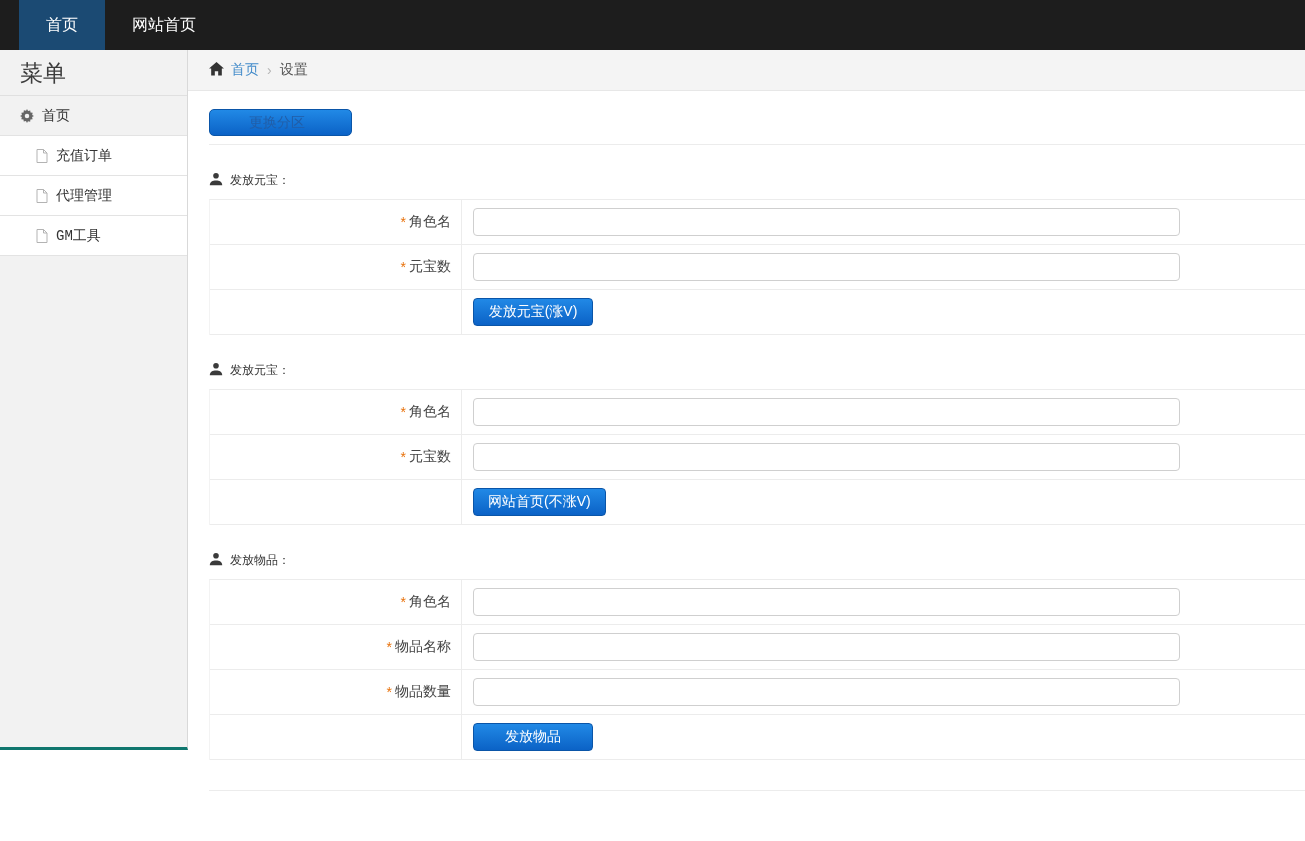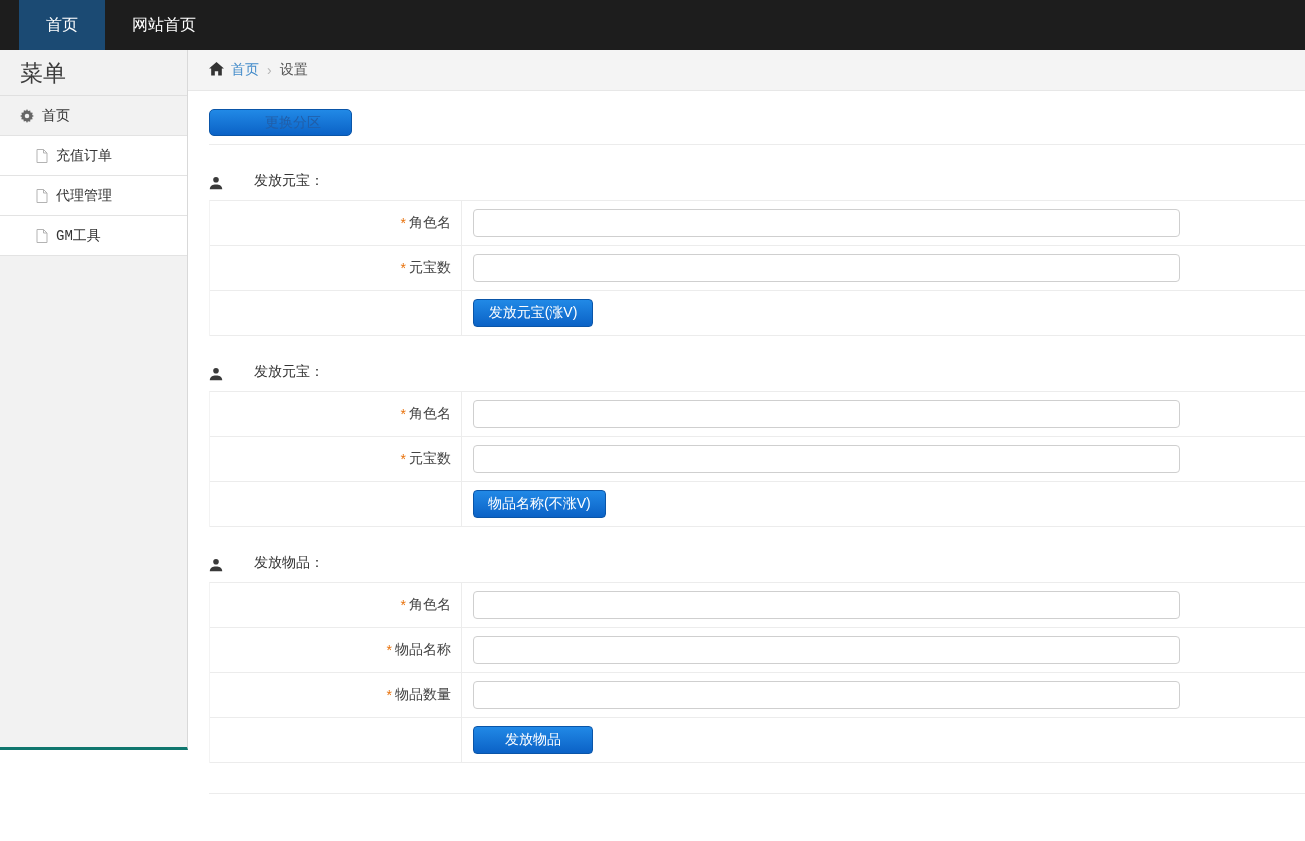--- a/index.html
+++ b/index.html
@@ -31,30 +31,30 @@
     display:flex; align-items:center; padding-left:21px; font-size:14px; }
   .breadcrumb a { color:#428bca; text-decoration:none; margin-left:7px; cursor:pointer; }
   .breadcrumb .sep { color:#b5b5b5; margin:0 8px; font-size:14px; }
   .breadcrumb .current { color:#555; }
 
   .content { background:#fff; padding:18px 0 0 21px; }
 
   .btn { border:1px solid #0a55a8; border-radius:4px; cursor:pointer;
     background:linear-gradient(180deg,#2189e6,#0b62c6); font-size:14px;
     font-family:inherit; }
-  .btn-change { width:143px; height:27px; color:#215ea8; text-align:center;
-    padding-left:25px; border-radius:5px; }
+  .btn-change { width:143px; height:27px; color:#215ea8; text-align:left;
+    padding-left:39px; border-radius:5px; }
   .btn-submit { min-width:120px; height:28px; color:#fff; padding:0 14px; }
 
   hr.rule { border:none; border-top:1px solid #ececec; }
   .rule-top { margin-top:8px; }
   .rule-bottom { margin-top:30px; }
 
-  .section-header { display:flex; align-items:flex-end; font-size:14px;
-    color:#333; margin-top:27px;gap:24px; }
+  .section-header { display:flex; align-items:flex-start; font-size:12px;
+    color:#333; margin-top:27px; }
   .section-header .icon { display:inline-flex; margin-right:7px; }
 
   .form-table { margin-top:10px; border-top:1px solid #ececec;
     border-left:1px solid #f3f3f3; }
   .form-row { display:flex; align-items:stretch; border-bottom:1px solid #ececec; }
   .cell-label { width:252px; flex:none; display:flex; align-items:center;
     justify-content:flex-end; padding-right:10px; border-right:1px solid #ececec;
     font-size:14px; color:#444; }
   .cell-label .req { color:#e8710a; margin-right:3px; font-size:14px; }
   .cell-field { flex:1; padding:8px 14px 8px 11px; display:flex; align-items:center; }
@@ -194,21 +194,21 @@
           <span class="req">*</span>
           <span>元宝数</span>
         </div>
         <div class="cell-field">
           <input class="text-input" type="text" value="" style="">
         </div>
       </div>
       <div class="form-row">
         <div class="cell-label"></div>
         <div class="cell-field">
-          <button class="btn btn-submit">物品名称(不涨V)</button>
+          <button class="btn btn-submit">网站首页(不涨V)</button>
         </div>
       </div>
     </div>
 
     
     <div class="section-header">
       <span class="icon">
         <svg width="14" height="14" viewBox="0 0 14 14">
             <circle cx="7" cy="3.8" r="2.8" fill="#3a3a3a"></circle>
             <path d="M.8 13.2c0-3.4 2.8-4.6 6.2-4.6s6.2 1.2 6.2 4.6z" fill="#3a3a3a"></path>

